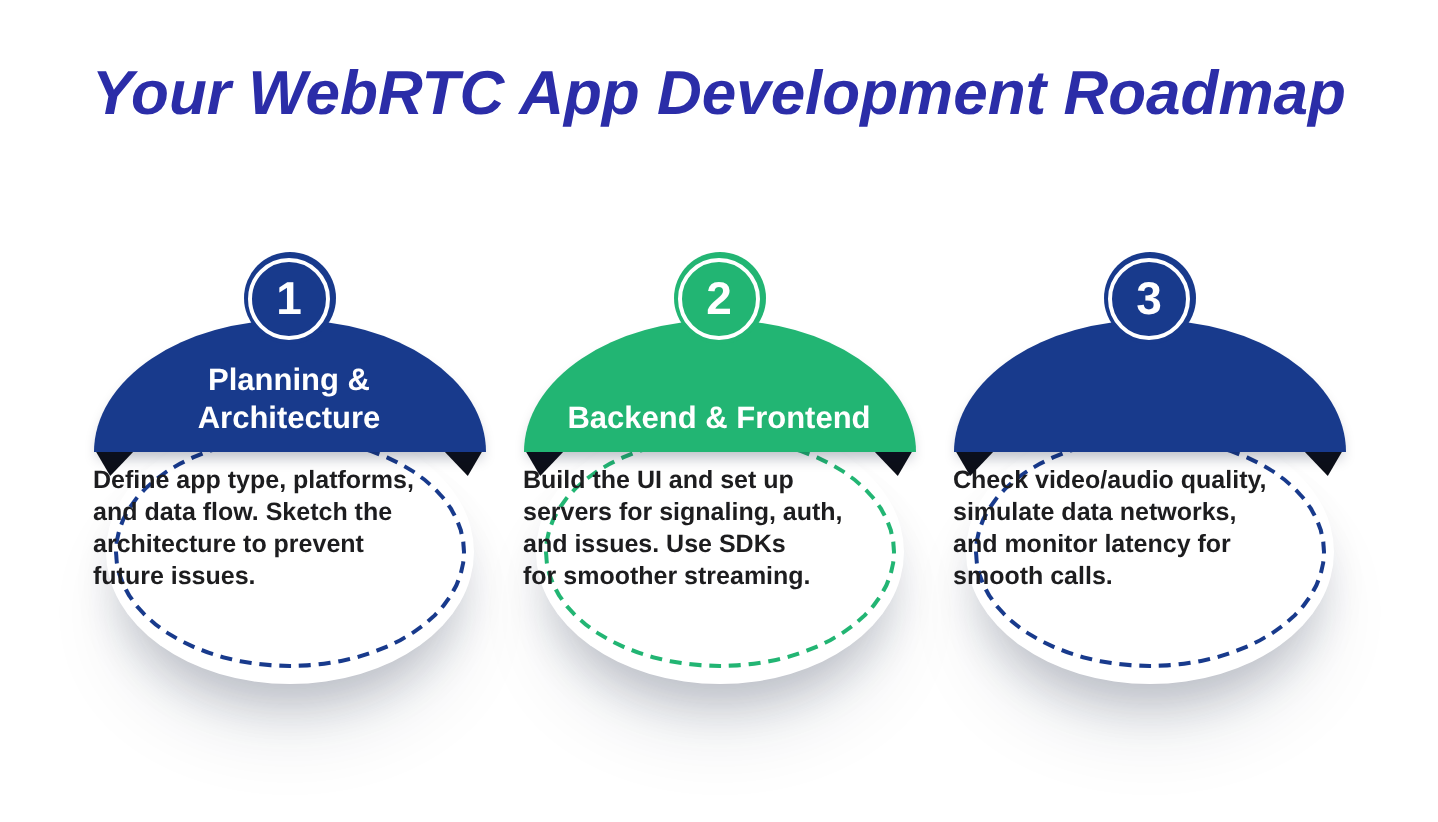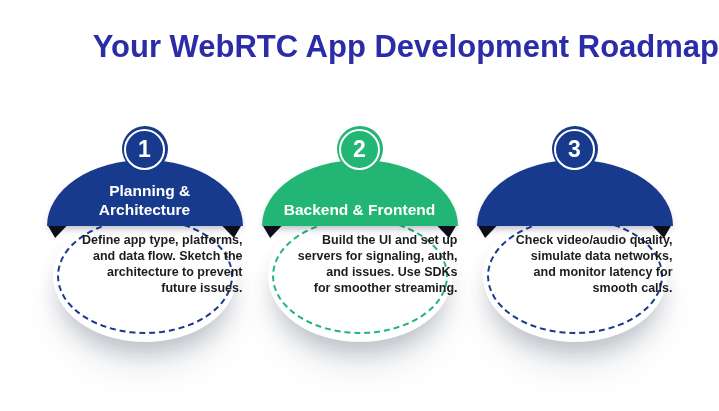--- a/index.html
+++ b/index.html
@@ -14,25 +14,26 @@
   html,body{background:#fff;}
   body{font-family:"Liberation Sans",sans-serif;}
   .canvas{
     position:relative;
     width:719px;height:411px;
     background:var(--background);
     overflow:hidden;
   }
   .title{
     position:absolute;top:28px;left:0;right:0;
-    text-align:right;
+    text-align:center;
     font-size:31px;line-height:38px;
     font-weight:700;
     color:var(--title);
     letter-spacing:0px;
+    font-style:italic;
   }
   .cards-row{
     position:absolute;top:126px;left:0;right:0;
     display:flex;justify-content:center;gap:19px;
   }
   .card{
     position:relative;
     width:196px;height:228px;
     flex:0 0 auto;
   }
@@ -48,21 +49,21 @@
     z-index:1;
     box-shadow:0 16px 22px -6px rgba(20,30,60,.20), 0 30px 42px -10px rgba(20,30,60,.12);
   }
   .dashed{
     position:absolute;top:8px;bottom:8px;left:4px;right:4px;
     border:2.5px dashed var(--theme);
     border-radius:50%;
   }
   .body-text{
     position:absolute;top:22px;left:-6px;right:-6px;
-    text-align:right;
+    text-align:left;
     font-size:12.5px;line-height:16px;
     font-weight:700;
     color:var(--body_text);
     white-space:pre-line;
   }
 
   
   .tri{
     position:absolute;top:99px;
     width:20px;height:13px;
@@ -79,21 +80,21 @@
     background:var(--theme);
     border-radius:98px 98px 0 0 / 66px 66px 0 0;
     z-index:3;
     box-shadow:0 5px 7px -2px rgba(10,20,50,.28);
   }
   .header{
     position:absolute;top:34px;left:0;right:0;height:66px;
     display:flex;align-items:flex-end;justify-content:center;
     padding-bottom:7px;
     z-index:4;
-    text-align:right;
+    text-align:center;
     color:#fff;
     font-size:15.5px;line-height:19px;
     font-weight:700;
     white-space:pre-line;
   }
 
   
   .badge{
     position:absolute;top:0;left:75px;
     width:46px;height:46px;

